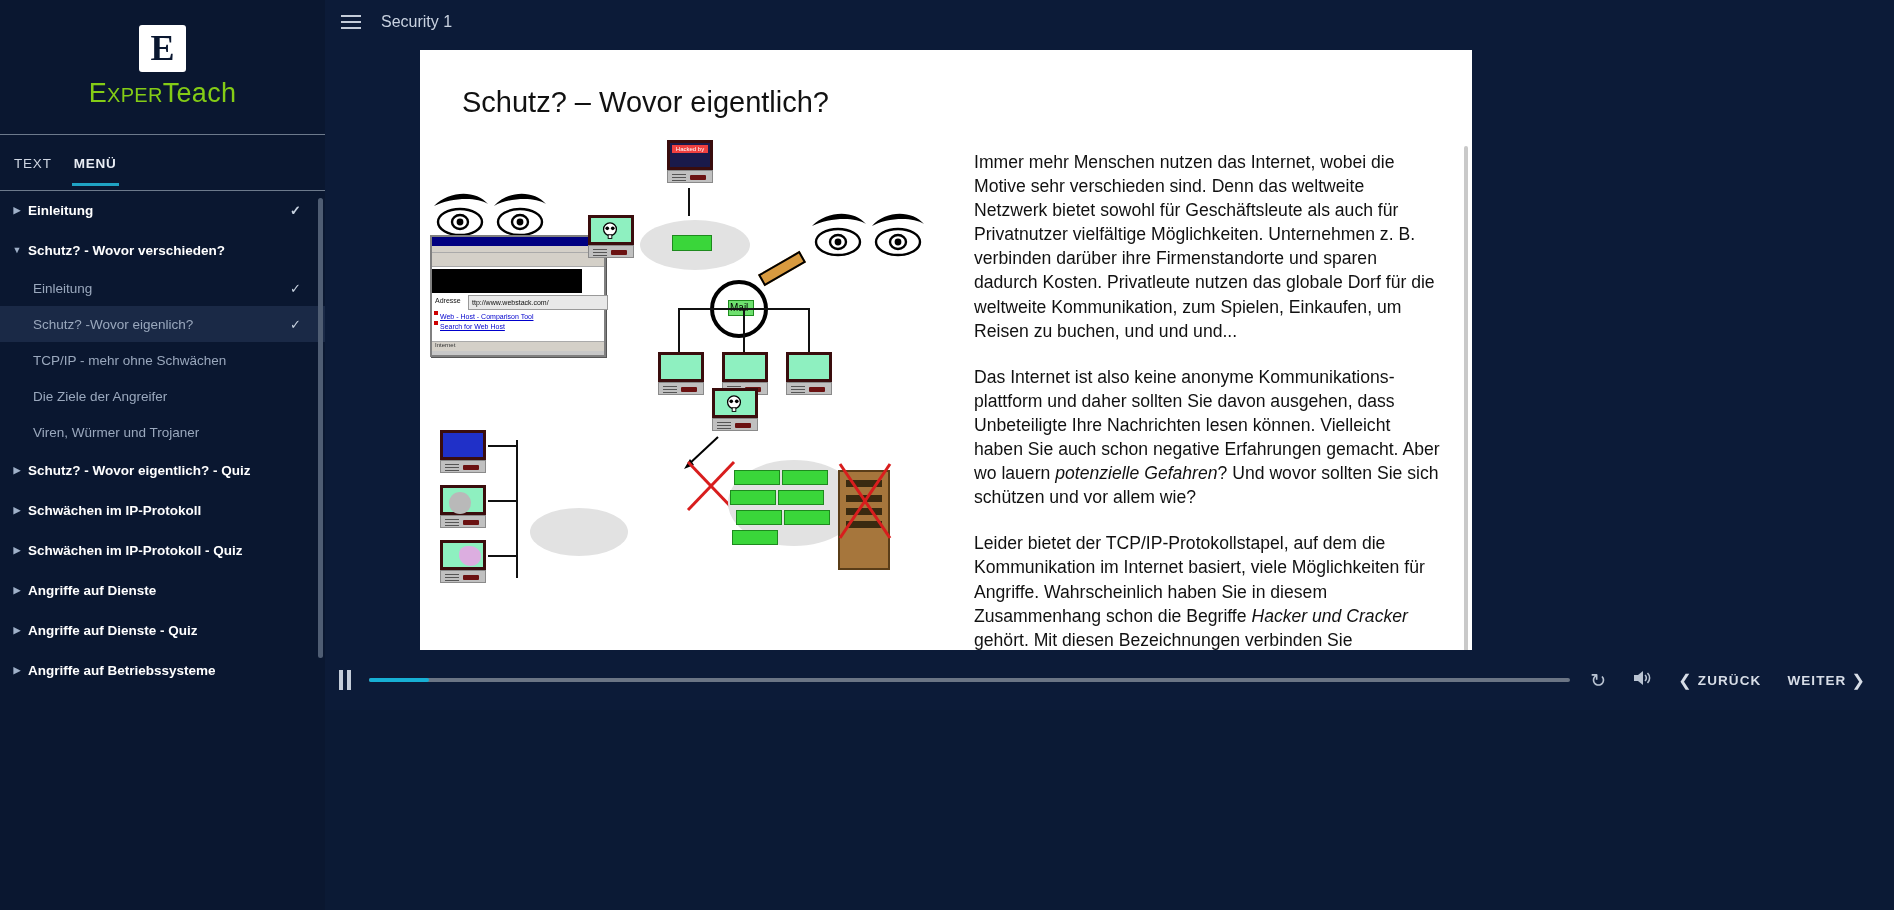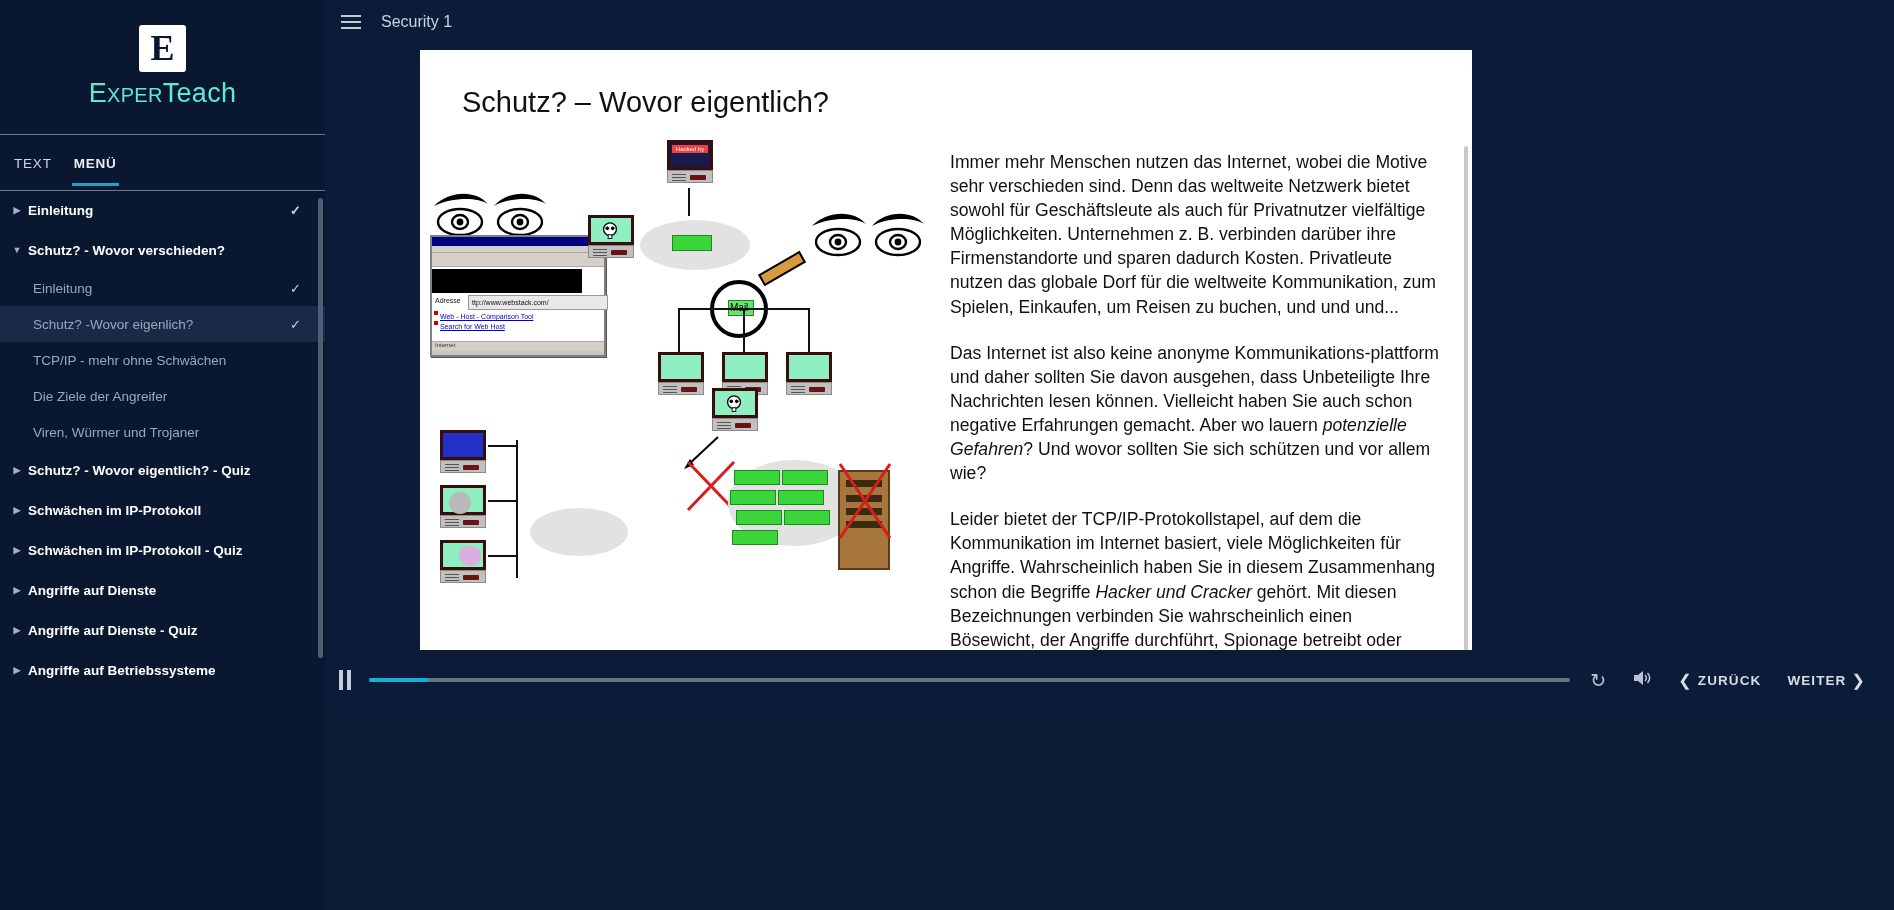--- a/index.html
+++ b/index.html
@@ -30,21 +30,21 @@
     width: 47px; height: 47px;
     background: #ffffff;
     border-radius: 3px;
     display: flex; align-items: center; justify-content: center;
     font-family: "Liberation Serif", serif;
     font-weight: bold; font-size: 36px; line-height: 1;
     color: #0a1730;
     padding-bottom: 2px;
   }
   .brand-name {
-    color: #5eead4;
+    color: #84cc16;
     font-size: 27px;
     letter-spacing: .3px;
     font-weight: 400;
     white-space: nowrap;
   }
   .brand-name .sm { font-size: 20px; }
   .sep { height: 1px; background: #6d7a8c; width: 100%; }
 
   .tabs {
     height: 55px;
@@ -134,21 +134,21 @@
     white-space: nowrap;
   }
   .slide-body {
     position: absolute;
     left: 530px; top: 100px;
     width: 490px;
     font-size: 17.6px;
     line-height: 1.37;
     color: #111;
   }
-  .slide-body p { margin-bottom: 22px; }
+  .slide-body p { margin-bottom: 22px; margin-left: 24px; }
   .slide-body em { font-style: italic; }
 
   #slide-scrollbar {
     position: absolute; right: 4px; top: 96px;
     width: 4px; height: 530px;
     background: #c9c9c9; border-radius: 2px;
   }
 
   
   #graphic { position: absolute; left: 10px; top: 90px; width: 510px; height: 550px; }

